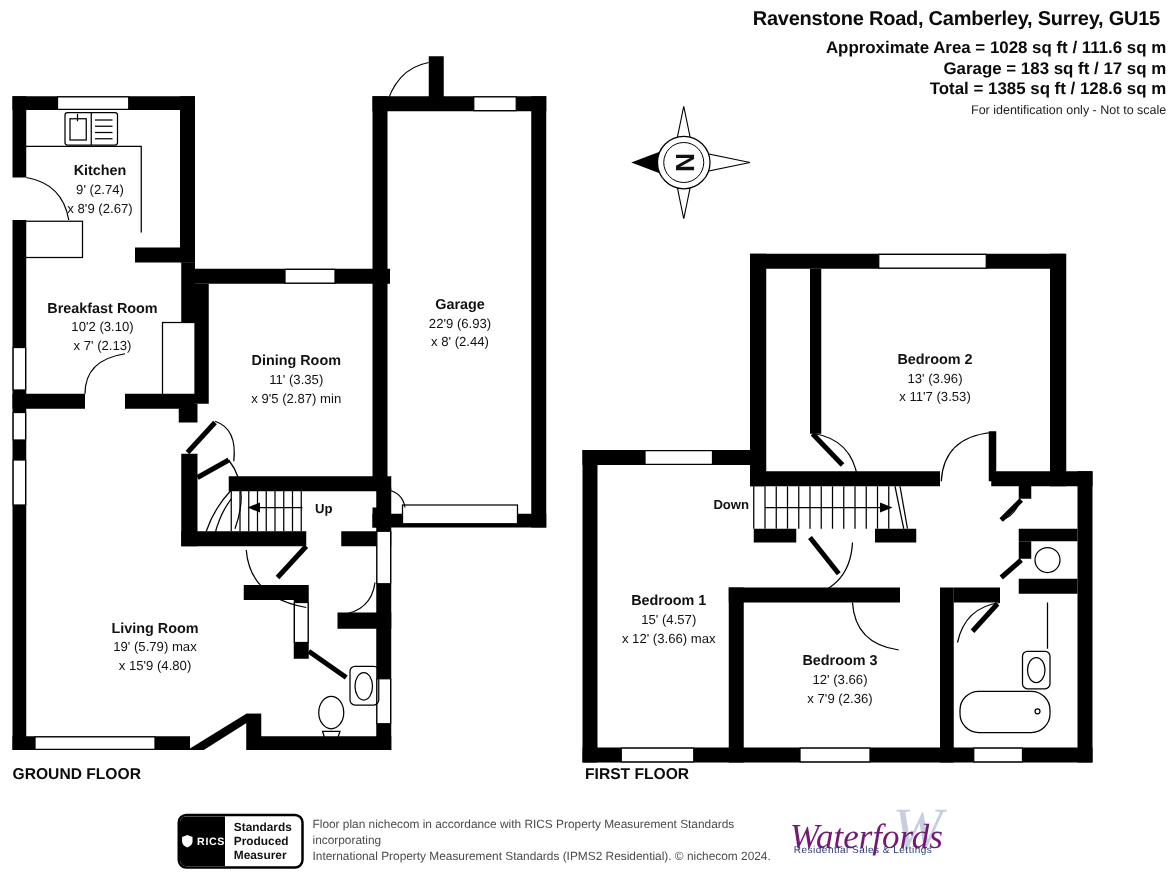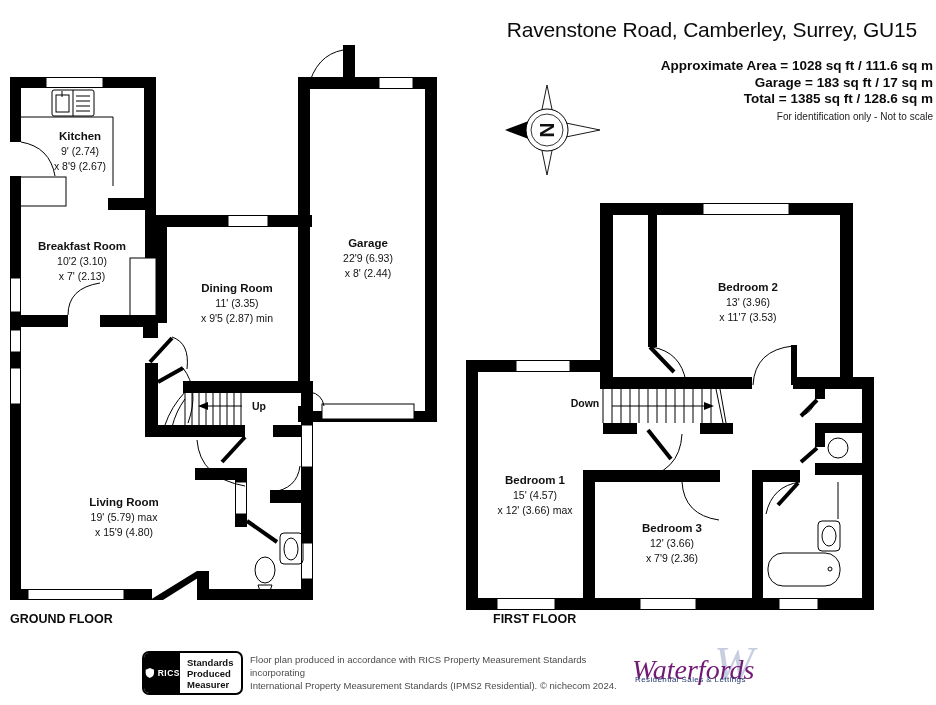--- a/index.html
+++ b/index.html
@@ -1,25 +1,25 @@
 <!DOCTYPE html>
 <html><head>
 <meta charset="utf-8">
 <style>
   html,body{margin:0;padding:0;background:#fff;}
   .page{position:relative;width:936px;height:705px;background:#ffffff;overflow:hidden;
         font-family:"Liberation Sans",sans-serif;color:#111;}
   .plan-svg{position:absolute;left:0;top:0;}
   .header{position:absolute;top:2px;right:3px;text-align:right;}
-  .title{font-size:21px;font-weight:normal;letter-spacing:-0.2px;margin:16px;color:#0b0b0b;}
+  .title{font-size:16px;font-weight:bold;letter-spacing:-0.2px;margin:5px;color:#0b0b0b;}
   .area-line{font-size:13.5px;font-weight:bold;line-height:16.5px;color:#0b0b0b;}
   .note{font-size:10px;margin-top:3px;color:#222;}
   .floor-label{position:absolute;font-size:12.5px;font-weight:bold;color:#0b0b0b;}
   .floor-label.ground{left:10px;top:612px;}
-  .floor-label.first{left:493px;top:612px;}
+  .floor-label.first{left:468px;top:612px;}
   
   .rics-badge{position:absolute;left:142px;top:651px;height:40px;display:flex;
       border:2px solid #000;border-radius:7px;overflow:hidden;background:#fff;}
   .rics-left{width:36px;background:#000;color:#fff;display:flex;flex-direction:row;
       align-items:center;justify-content:center;gap:2px;}
   .rics-brand{font-size:8.5px;font-weight:bold;letter-spacing:0.5px;}
   .rics-right{padding:3px 8px 3px 7px;display:flex;flex-direction:column;justify-content:center;}
   .rics-line{font-size:9.5px;font-weight:bold;line-height:11px;white-space:nowrap;}
   .disclaimer{position:absolute;left:250px;top:653px;width:370px;font-size:9.5px;
       line-height:13px;color:#4a4a4a;}
@@ -293,21 +293,21 @@
       <span class="rics-brand">RICS</span>
     </div>
     <div class="rics-right">
       <span class="rics-line">Standards</span>
       <span class="rics-line">Produced</span>
       <span class="rics-line">Measurer</span>
     </div>
   </div>
 
   <div class="disclaimer">
-    <div>Floor plan produced in accordance with RICS Property Measurement Standards incorporating</div>
+    <div>Floor plan nichecom in accordance with RICS Property Measurement Standards incorporating</div>
     <div>International Property Measurement Standards (IPMS2 Residential).  © nichecom 2024.</div>
   </div>
 
   <div class="waterfords">
     <span class="wf-mono">W</span>
     <span class="wf-name">Waterfords</span>
     <span class="wf-tag">Residential Sales &amp; Lettings</span>
   </div>
 
 </div>

